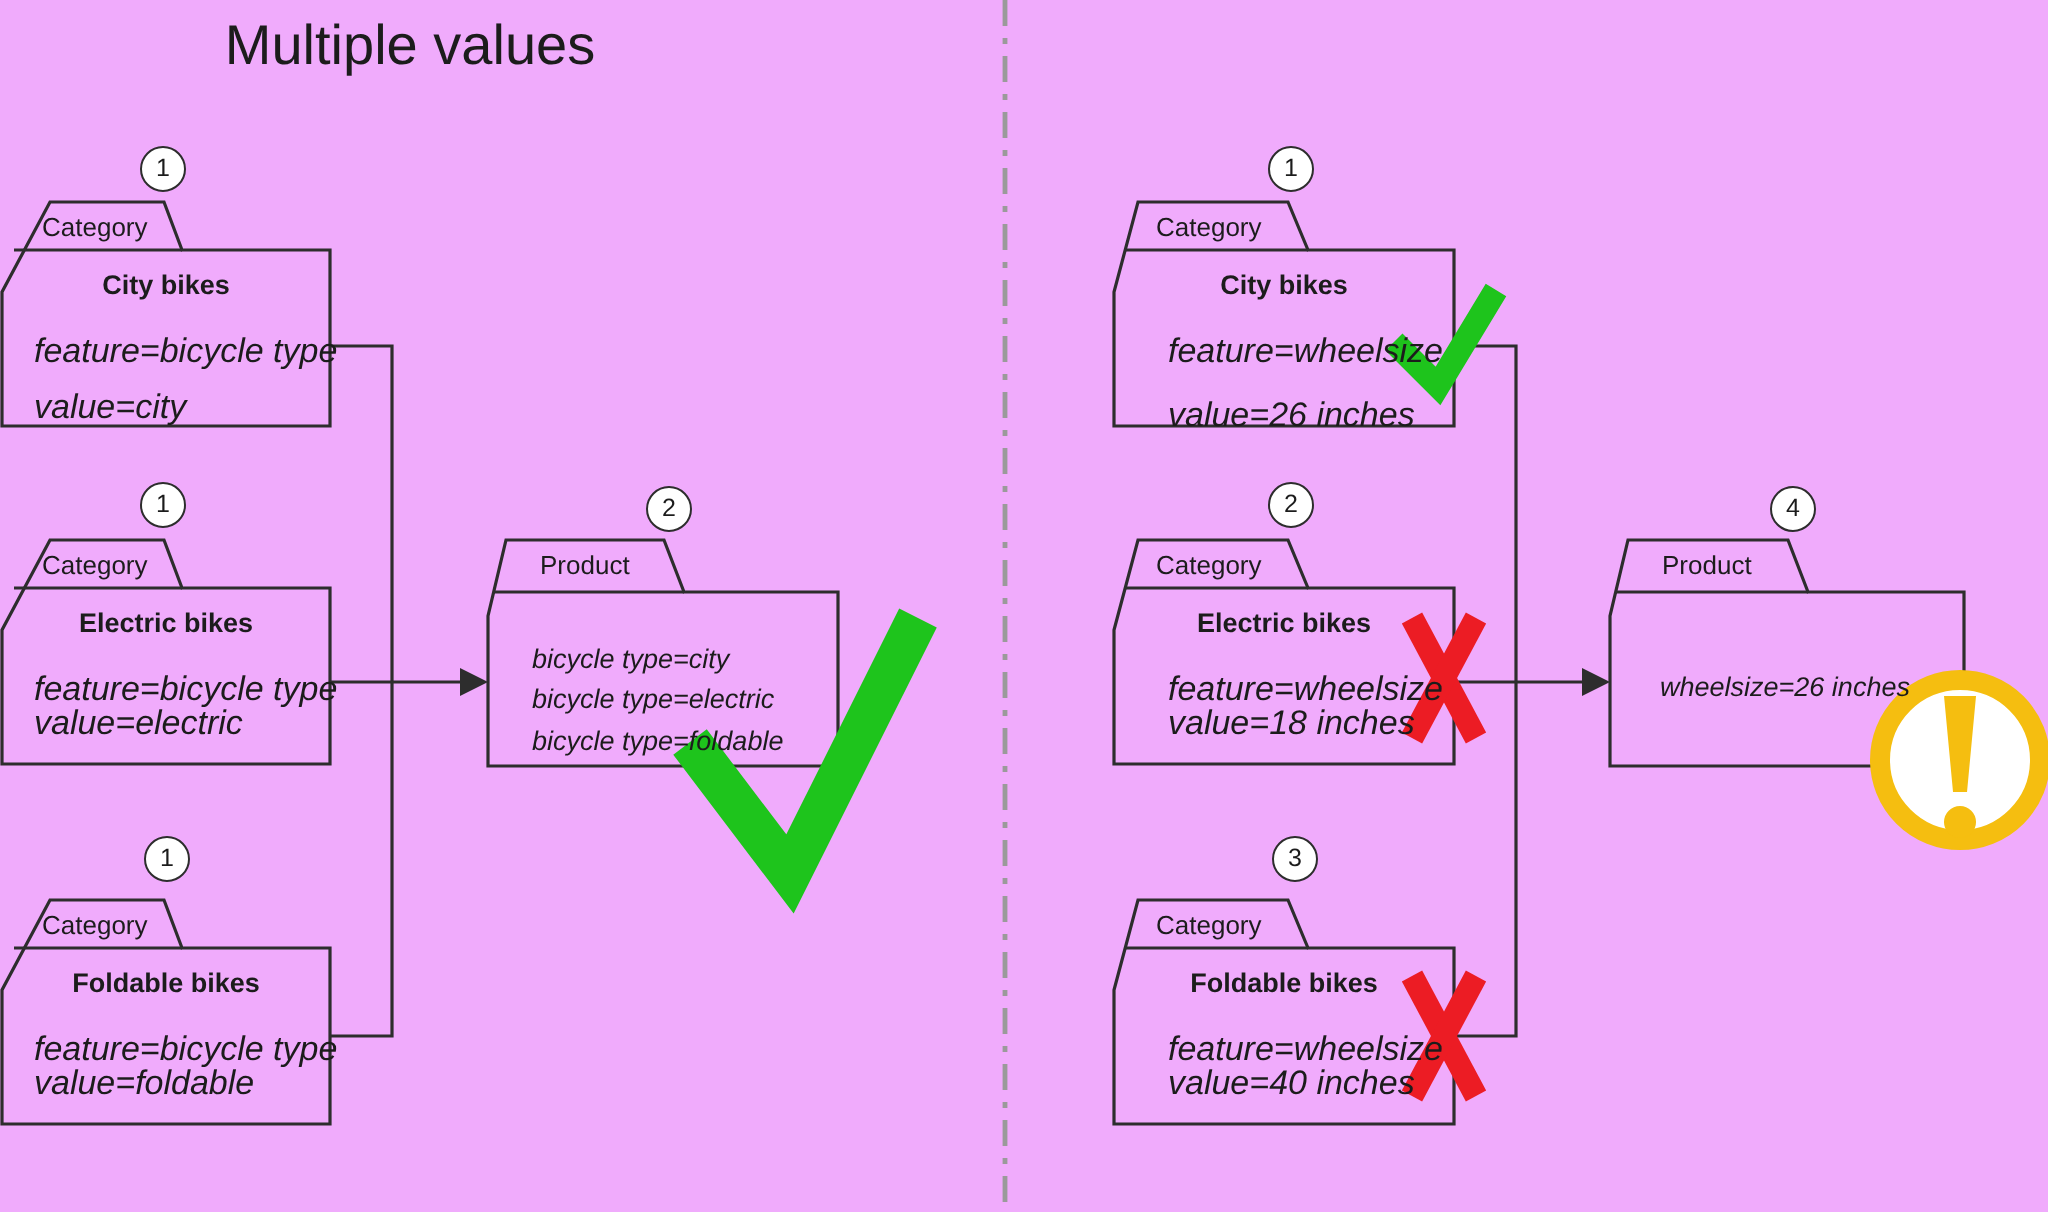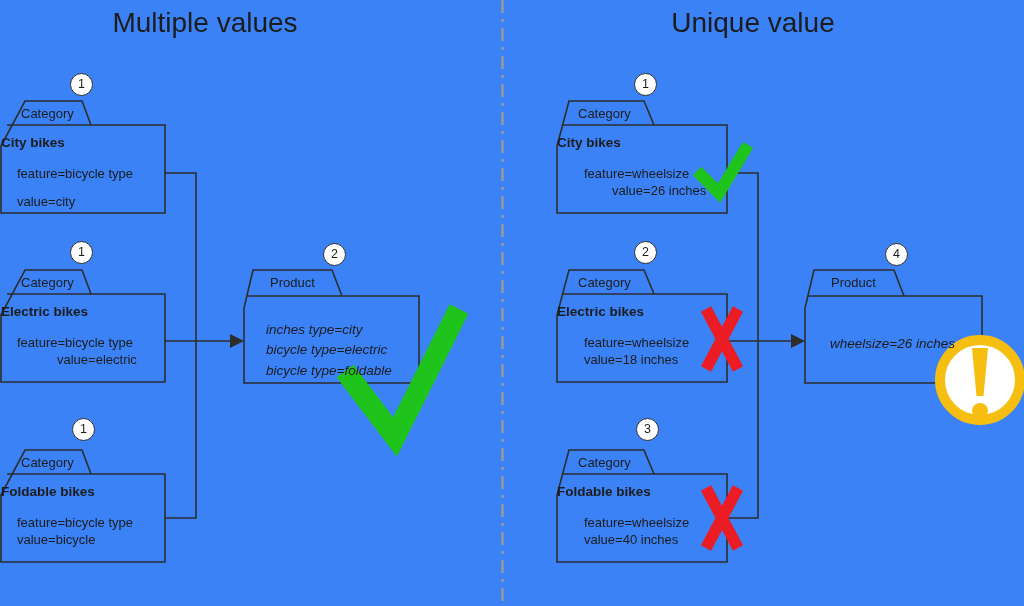--- a/index.html
+++ b/index.html
@@ -1,23 +1,23 @@
 <!DOCTYPE html>
 <html style="--check_green: #1ec41c; --cross_red: #ec1c24; --warning_amber: #f5be10; --line_ink: #2d2d2d; --divider_gray: #9a9a9a;"><head>
 <meta charset="utf-8">
 <style>
   html,body{margin:0;padding:0;background:#fff;}
-  .canvas{position:relative;width:1024px;height:606px;background:#3b82f6;overflow:hidden;
+  .canvas{position:relative;width:1024px;height:606px;background:#f0abfc;overflow:hidden;
           font-family:"Liberation Sans",sans-serif;color:#1c1c1c;}
   .layer{position:absolute;left:0;top:0;}
   .t{position:absolute;white-space:nowrap;}
   .panel-title{font-size:28px;text-align:center;color:#1c1c1c;}
   .tab-label{font-size:13px;}
-  .box-title{font-weight:bold;font-size:13.5px;}
-  .feat{font-size:13px;}
+  .box-title{font-weight:bold;font-size:13.5px;text-align:center;}
+  .feat{font-style:italic;font-size:17px;}
   .pline{font-style:italic;font-size:13.5px;}
   .badge{position:absolute;width:21px;height:21px;border:1.4px solid #2d2d2d;border-radius:50%;
          background:#fff;font-size:12.5px;line-height:21px;text-align:center;}
   
   .ink{stroke:var(--line_ink,#2d2d2d);stroke-width:1.6;fill:none;}
   .inkfill{fill:var(--line_ink,#2d2d2d);stroke:none;}
   .divider{stroke:var(--divider_gray,#9a9a9a);stroke-width:2.4;fill:none;}
   .green{stroke:var(--check_green,#1ec41c);fill:none;}
   .red{stroke:var(--cross_red,#ec1c24);fill:none;}
   .amber-ring{stroke:var(--warning_amber,#f5be10);fill:#ffffff;}
@@ -87,51 +87,50 @@
       <line class="red" x1="738" y1="488" x2="706" y2="548" stroke-width="11.5"></line>
     </g>
     <g>
       <circle class="amber-ring" cx="980" cy="380" r="40" stroke-width="10"></circle>
       <path class="amber-fill" d="M972,348 L988,348 L983.5,396 L976.5,396 Z"></path>
       <circle class="amber-fill" cx="980" cy="411" r="8"></circle>
     </g>
   </svg>
 
   <div class="t panel-title" style="left:0;top:7px;width:410px;">Multiple values</div>
-  <div class="t panel-title" style="left:503px;top:7px;width:500px;">Unique value</div>
 
   <div class="badge" style="left:70px;top:73px;">1</div>
   <div class="t tab-label" style="left:21px;top:106px;">Category</div>
   <div class="t box-title" style="left:1px;top:135px;width:164px;">City bikes</div>
   <div class="t feat" style="left:17px;top:166px;">feature=bicycle type</div>
   <div class="t feat" style="left:17px;top:194px;">value=city</div>
 
   <div class="badge" style="left:70px;top:241px;">1</div>
   <div class="t tab-label" style="left:21px;top:275px;">Category</div>
   <div class="t box-title" style="left:1px;top:304px;width:164px;">Electric bikes</div>
   <div class="t feat" style="left:17px;top:335px;">feature=bicycle type</div>
-  <div class="t feat" style="left:17px;top:352px;margin-left:40px;">value=electric</div>
+  <div class="t feat" style="left:17px;top:352px;">value=electric</div>
 
   <div class="badge" style="left:72px;top:418px;">1</div>
   <div class="t tab-label" style="left:21px;top:455px;">Category</div>
   <div class="t box-title" style="left:1px;top:484px;width:164px;">Foldable bikes</div>
   <div class="t feat" style="left:17px;top:515px;">feature=bicycle type</div>
-  <div class="t feat" style="left:17px;top:532px;">value=bicycle</div>
+  <div class="t feat" style="left:17px;top:532px;">value=foldable</div>
 
   <div class="badge" style="left:323px;top:243px;">2</div>
   <div class="t tab-label" style="left:270px;top:275px;">Product</div>
-  <div class="t pline" style="left:266px;top:322px;">inches type=city</div>
+  <div class="t pline" style="left:266px;top:322px;">bicycle type=city</div>
   <div class="t pline" style="left:266px;top:342px;">bicycle type=electric</div>
   <div class="t pline" style="left:266px;top:363px;">bicycle type=foldable</div>
 
   <div class="badge" style="left:634px;top:73px;">1</div>
   <div class="t tab-label" style="left:578px;top:106px;">Category</div>
   <div class="t box-title" style="left:557px;top:135px;width:170px;">City bikes</div>
   <div class="t feat" style="left:584px;top:166px;">feature=wheelsize</div>
-  <div class="t feat" style="left:584px;top:183px;margin-left:28px;">value=26 inches</div>
+  <div class="t feat" style="left:584px;top:198px;">value=26 inches</div>
 
   <div class="badge" style="left:634px;top:241px;">2</div>
   <div class="t tab-label" style="left:578px;top:275px;">Category</div>
   <div class="t box-title" style="left:557px;top:304px;width:170px;">Electric bikes</div>
   <div class="t feat" style="left:584px;top:335px;">feature=wheelsize</div>
   <div class="t feat" style="left:584px;top:352px;">value=18 inches</div>
 
   <div class="badge" style="left:636px;top:418px;">3</div>
   <div class="t tab-label" style="left:578px;top:455px;">Category</div>
   <div class="t box-title" style="left:557px;top:484px;width:170px;">Foldable bikes</div>

